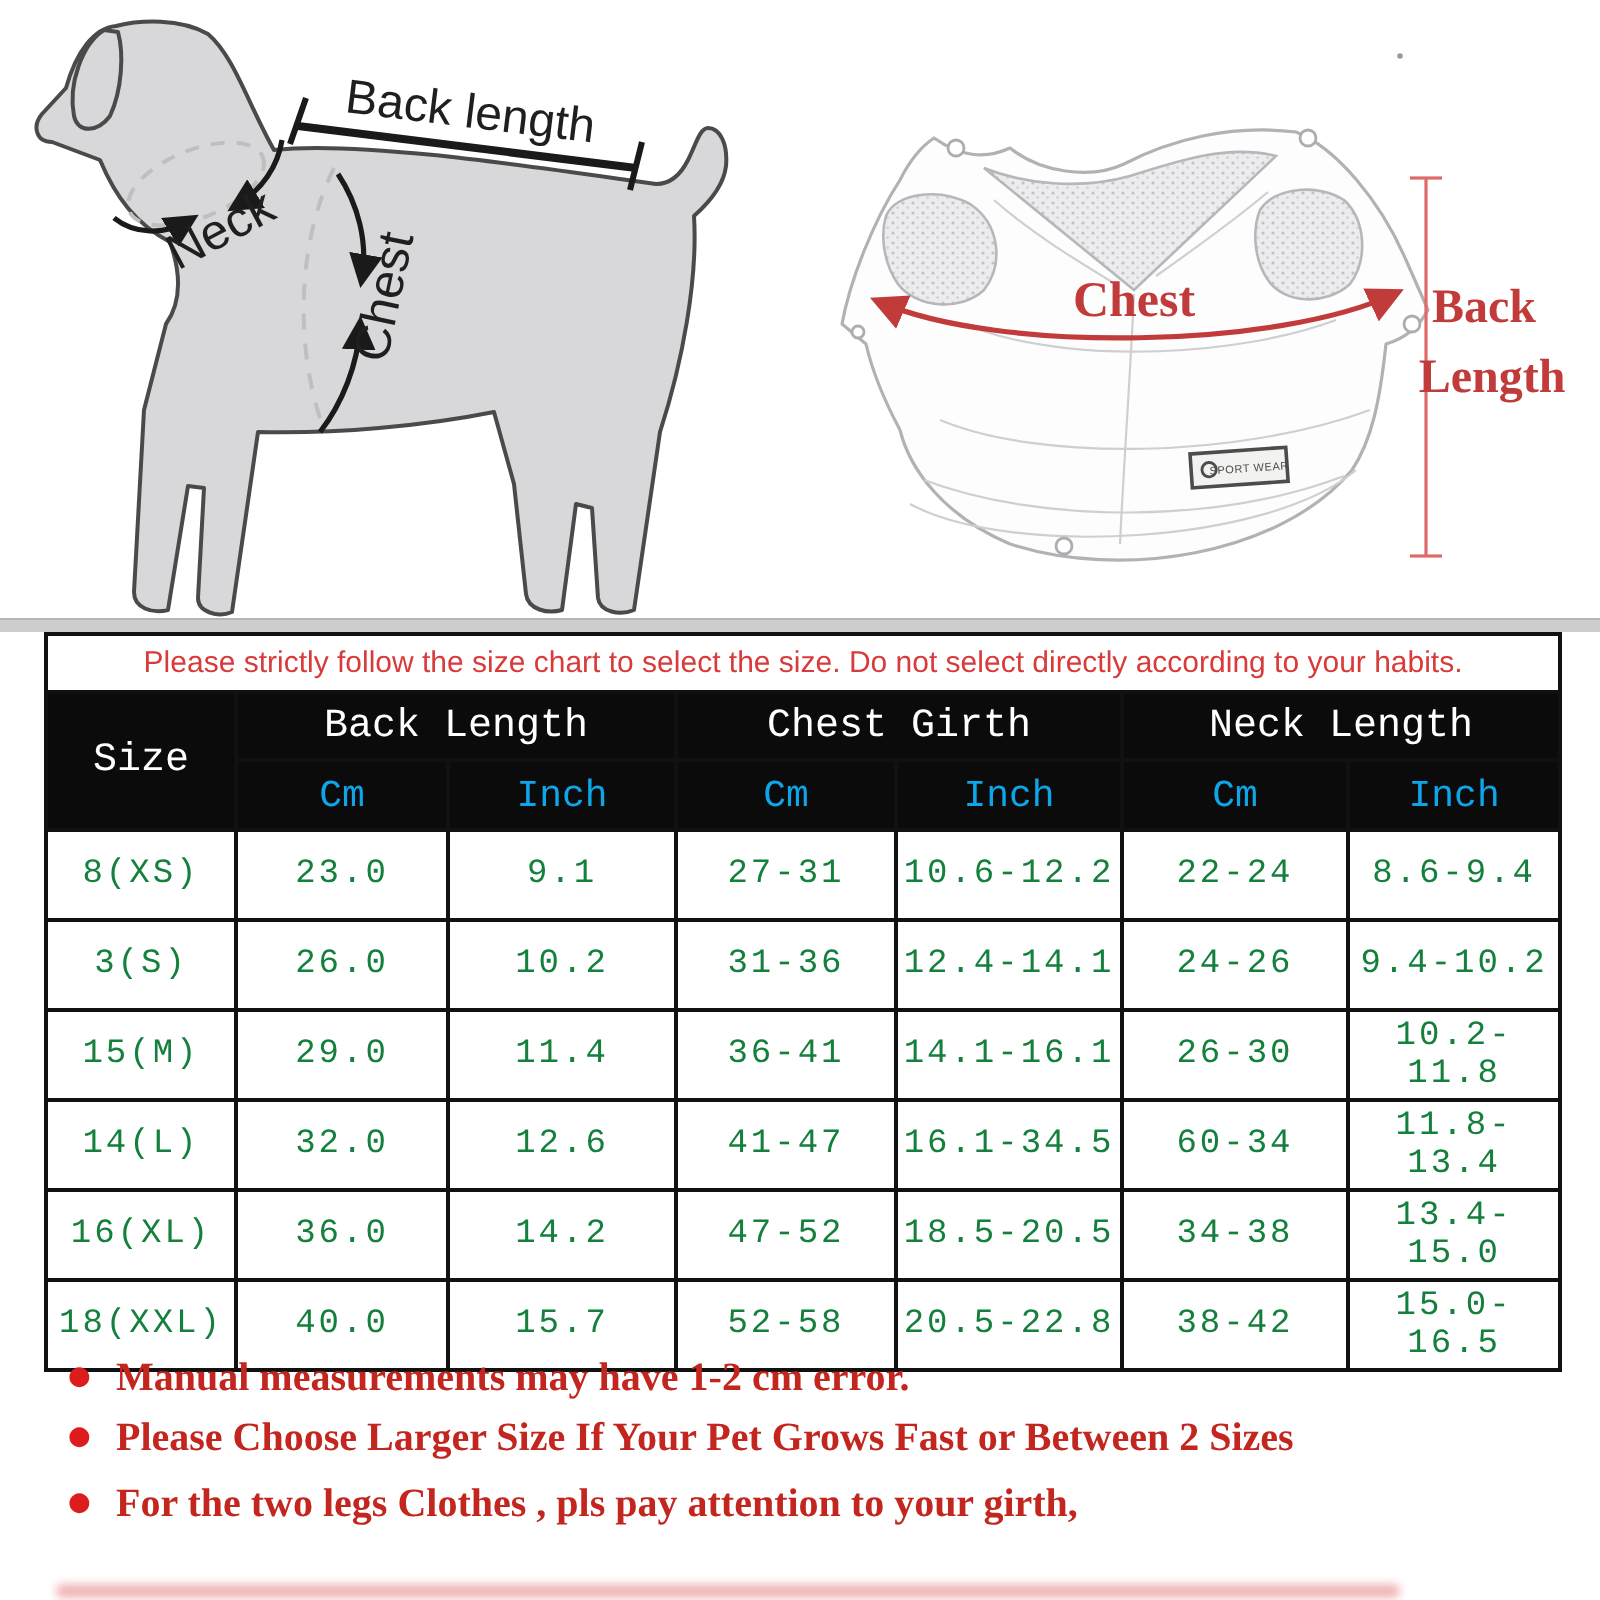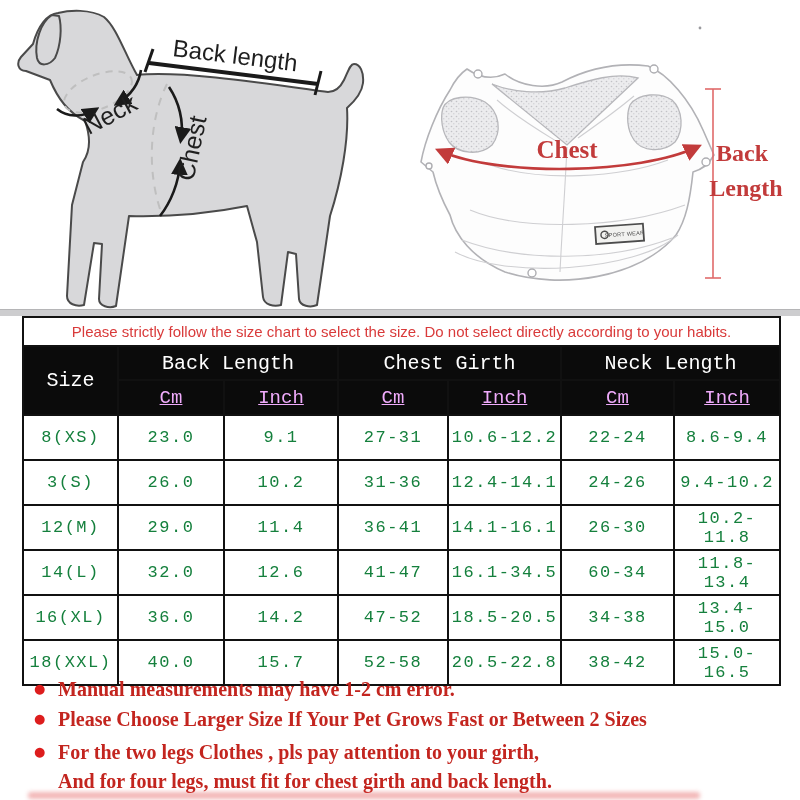--- a/index.html
+++ b/index.html
@@ -24,22 +24,22 @@
 
   
   table.size-table{position:absolute;left:22px;top:316px;width:757px;
                    border-collapse:collapse;table-layout:fixed;}
   table.size-table td,table.size-table th{border:2px solid var(--table-border);
                    text-align:center;vertical-align:middle;padding:0;overflow:hidden;}
   tr.warning-row td{height:27px;background:#ffffff;color:var(--warning-red);
                    font:15px "Liberation Sans",sans-serif;letter-spacing:0;}
   tr.group-row th{height:32px;background:var(--table-header-bg);color:#ffffff;
                    font:20px "Liberation Mono",monospace;font-weight:normal;}
-  tr.unit-row th{height:33px;background:var(--table-header-bg);color:#f0abfc;
-                   font:19px "Liberation Mono",monospace;font-weight:normal;text-decoration:underline;}
+  tr.unit-row th{height:33px;background:var(--table-header-bg);color:#0ea5e9;
+                   font:19px "Liberation Mono",monospace;font-weight:normal;}
   th.size-head{background:var(--table-header-bg);color:#fff;
                    font:21px "Liberation Mono",monospace;font-weight:normal;}
   tr.data-row td{height:43px;background:#ffffff;color:#15803d;
                    font:17px "Liberation Mono",monospace;letter-spacing:1.5px;}
 
   
   .note-line{position:absolute;display:flex;align-items:flex-start;white-space:nowrap;
              color:var(--notes-red);font-family:"Liberation Serif",serif;
              font-weight:bold;font-size:20px;}
   .note-line .bullet{font-size:13px;margin-top:3px;width:24px;flex:0 0 24px;
@@ -195,21 +195,21 @@
       <tr class="data-row">
         <td>3(S)</td>
         <td>26.0</td>
         <td>10.2</td>
         <td>31-36</td>
         <td>12.4-14.1</td>
         <td>24-26</td>
         <td>9.4-10.2</td>
       </tr>
       <tr class="data-row">
-        <td>12(M)</td>
+        <td>15(M)</td>
         <td>29.0</td>
         <td>11.4</td>
         <td>36-41</td>
         <td>14.1-16.1</td>
         <td>26-30</td>
         <td>10.2-11.8</td>
       </tr>
       <tr class="data-row">
         <td>14(L)</td>
         <td>32.0</td>
@@ -245,18 +245,15 @@
     <span>Manual measurements may have 1-2 cm error.</span>
   </div>
   <div class="note-line" style="left:34px;top:708px;">
     <span class="bullet">●</span>
     <span>Please Choose Larger Size If Your Pet Grows Fast or Between 2 Sizes</span>
   </div>
   <div class="note-line" style="left:34px;top:741px;">
     <span class="bullet">●</span>
     <span>For the two legs Clothes , pls pay attention to your girth,</span>
   </div>
-  <div class="note-line" style="left:58px;top:770px;">
-    <span>And for four legs, must fit for chest girth and back length.</span>
-  </div>
 
   <div class="red-smudge"></div>
 </div>
 
 </body></html>

